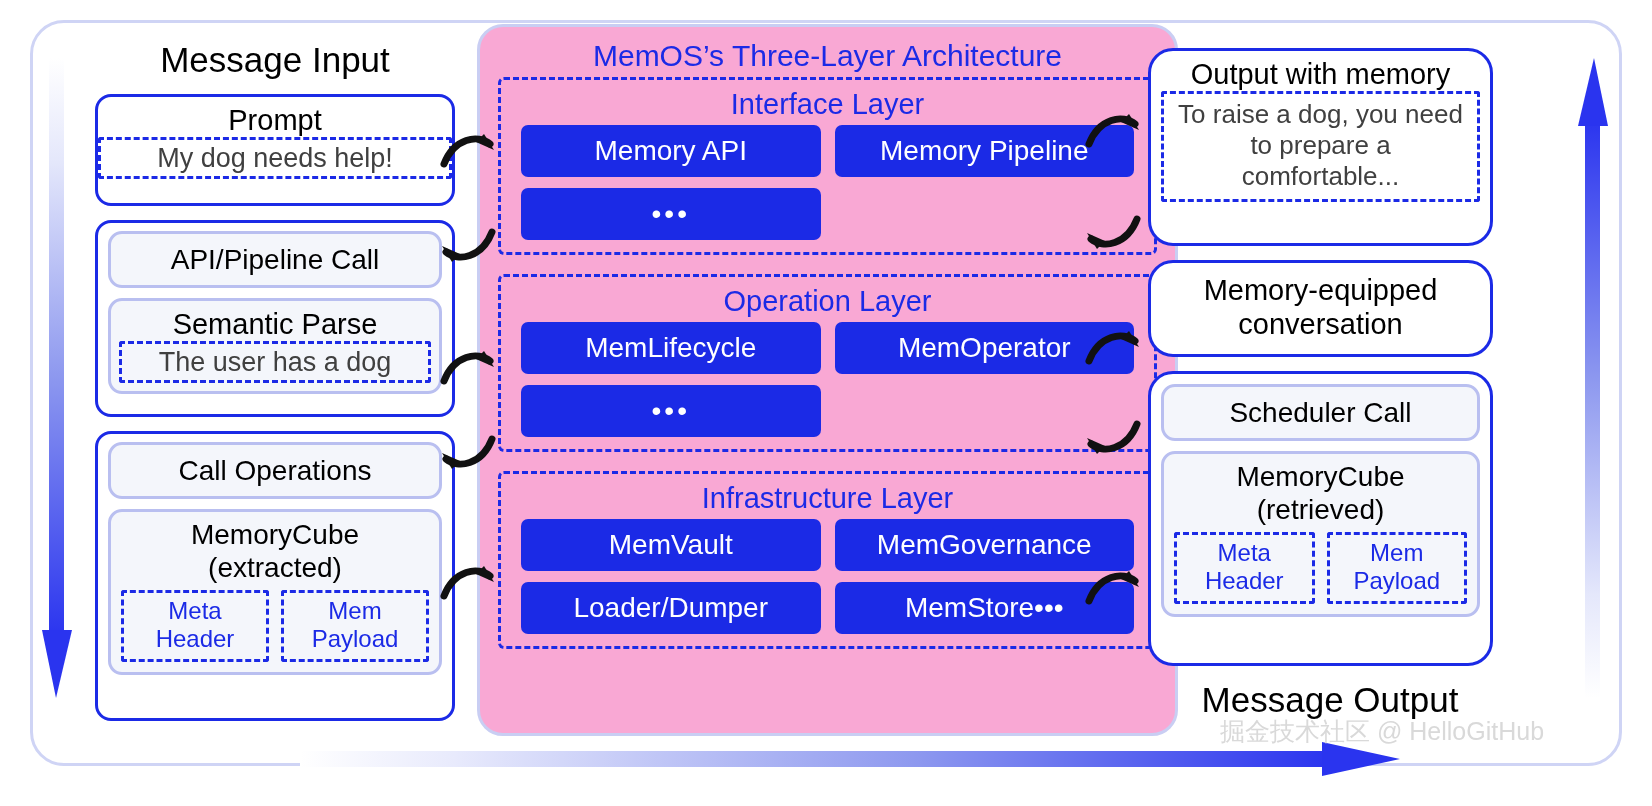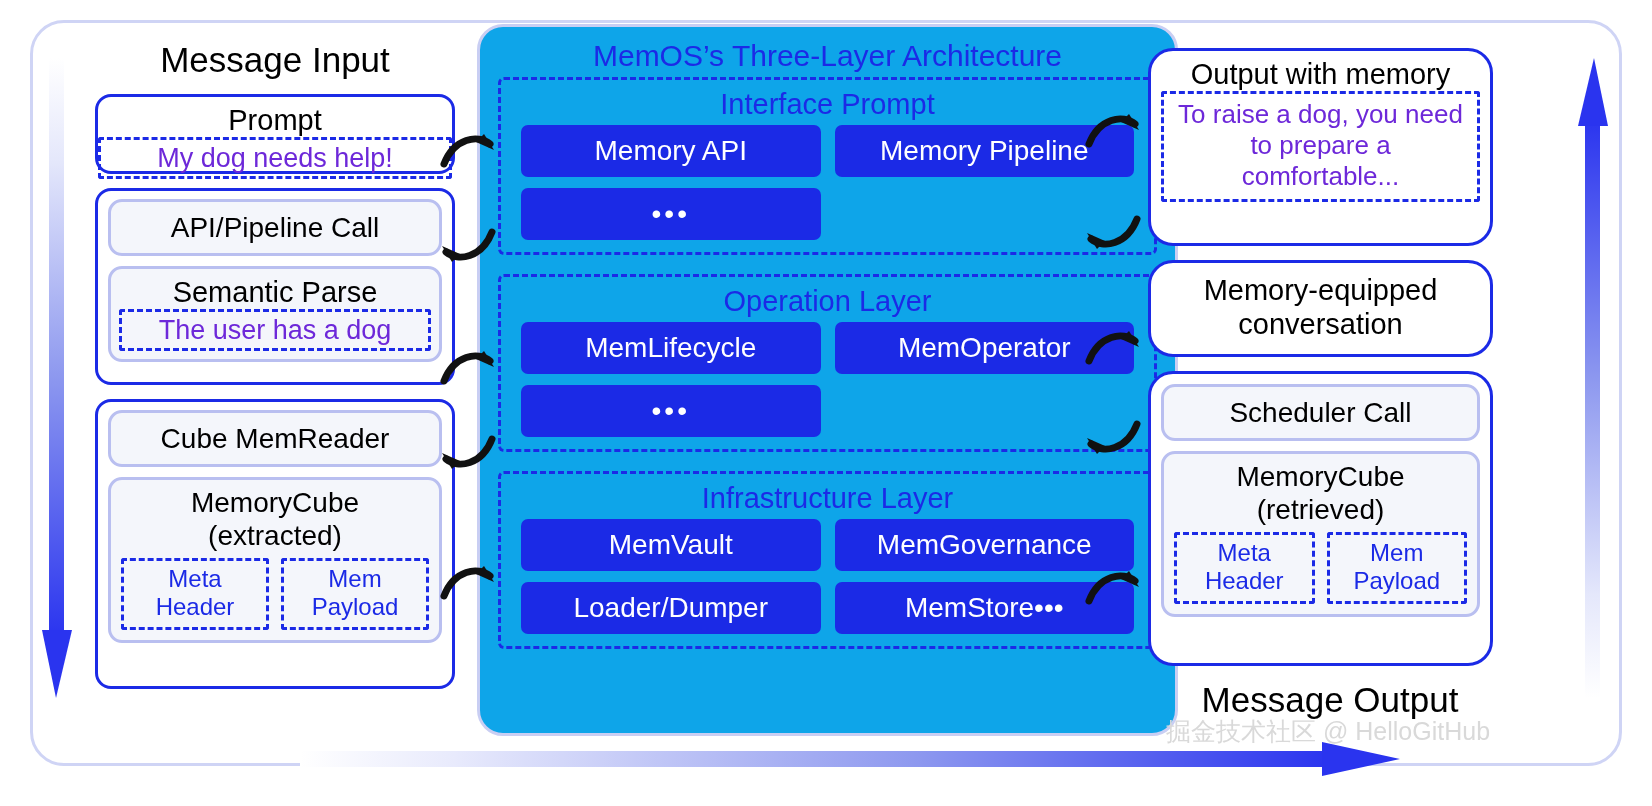--- a/index.html
+++ b/index.html
@@ -29,50 +29,50 @@
   }
   #msg-input-title{left:95px;top:40px;width:360px;}
   #msg-output-title{left:1150px;top:680px;width:360px;}
 
   
   .left-col{position:absolute;left:95px;top:94px;width:360px;}
   .lbox{
     border:3px solid #1b2ae6;border-radius:16px;background:#ffffff;
     box-sizing:border-box;margin-bottom:14px;padding:8px 10px 10px;
   }
-  #left-box-prompt{height:80px;padding:6px 0 8px;}
+  #left-box-prompt{height:112px;padding:6px 0 8px;}
   #left-box-parse{height:197px;}
   #left-box-cube{height:290px;}
 
   .plain-title{
     text-align:center;color:#000;font-size:29px;line-height:34px;
   }
   .dashed-blue{
     border:3px dashed #1b2ae6;border-radius:3px;
-    color:#6d28d9;font-size:27px;line-height:32px;text-align:center;
+    color:#404040;font-size:27px;line-height:32px;text-align:center;
     padding:2px 4px;box-sizing:border-box;
   }
   .sub-card{
     border:3px solid #b9bff0;border-radius:14px;background:#f4f6fb;
     box-sizing:border-box;padding:9px 8px;margin-bottom:10px;
     text-align:center;color:#000;font-size:28px;line-height:33px;
   }
   .sub-card.tight{margin-bottom:12px;}
   .cube-title{font-size:28px;line-height:33px;color:#000;text-align:center;}
   .cube-chips{display:flex;gap:12px;justify-content:center;margin-top:6px;}
   .chip{
     flex:1 1 0;border:3px dashed #1b2ae6;border-radius:3px;
     color:#1b2ae6;font-size:24px;line-height:28px;text-align:center;
     padding:4px 2px 6px;box-sizing:border-box;
   }
 
   
   .center-panel{
     position:absolute;left:477px;top:24px;width:701px;height:712px;
-    border:3px solid #c9cef3;border-radius:26px;background:#0ea5e9;
+    border:3px solid #c9cef3;border-radius:26px;background:#f9a8d4;
     box-sizing:border-box;padding:8px 18px 10px;
   }
   .panel-title{
     text-align:center;color:#1b2ae6;font-size:30px;line-height:42px;
     white-space:nowrap;
   }
   .layer{
     border:3px dashed #1b2ae6;border-radius:6px;
     box-sizing:border-box;padding:4px 20px 12px;margin-bottom:19px;
   }
@@ -96,21 +96,21 @@
   }
   #right-box-output{height:198px;}
   #right-box-conv{height:97px;display:flex;align-items:center;justify-content:center;}
   #right-box-sched{height:295px;padding:10px 10px 10px;}
 
   
   .curve{position:absolute;width:56px;height:50px;}
 
   
   .watermark{
-    position:absolute;left:1166px;top:716px;
+    position:absolute;left:1220px;top:716px;
     font-size:25px;line-height:30px;color:#d9d9d9;white-space:nowrap;
   }
 </style>
 </head>
 <body>
 
 <div class="stage">
 
   <div class="outer-frame"></div>
 
@@ -165,21 +165,21 @@
 
     <div class="lbox" id="left-box-parse">
       <div class="sub-card">API/Pipeline Call</div>
       <div class="sub-card tight" style="padding:6px 8px 8px;">
         <div class="plain-title">Semantic Parse</div>
         <div class="dashed-blue">The user has a dog</div>
       </div>
     </div>
 
     <div class="lbox" id="left-box-cube">
-      <div class="sub-card">Cube MemReader</div>
+      <div class="sub-card">Call Operations</div>
       <div class="sub-card tight" style="padding:6px 10px 10px;">
         <div class="cube-title">MemoryCube</div>
         <div class="cube-title">(extracted)</div>
         <div class="cube-chips">
           <div class="chip">
             <div>Meta</div>
             <div>Header</div>
           </div>
           <div class="chip">
             <div>Mem</div>
@@ -187,21 +187,21 @@
           </div>
         </div>
       </div>
     </div>
   </div>
 
   <div class="center-panel">
     <div class="panel-title">MemOS’s Three-Layer Architecture</div>
 
     <div class="layer">
-      <div class="layer-title">Interface Prompt</div>
+      <div class="layer-title">Interface Layer</div>
       <div class="layer-grid">
         <div class="blue-btn">Memory API</div>
         <div class="blue-btn">Memory Pipeline</div>
         <div class="blue-btn dots">•••</div>
       </div>
     </div>
 
     <div class="layer">
       <div class="layer-title">Operation Layer</div>
       <div class="layer-grid">

